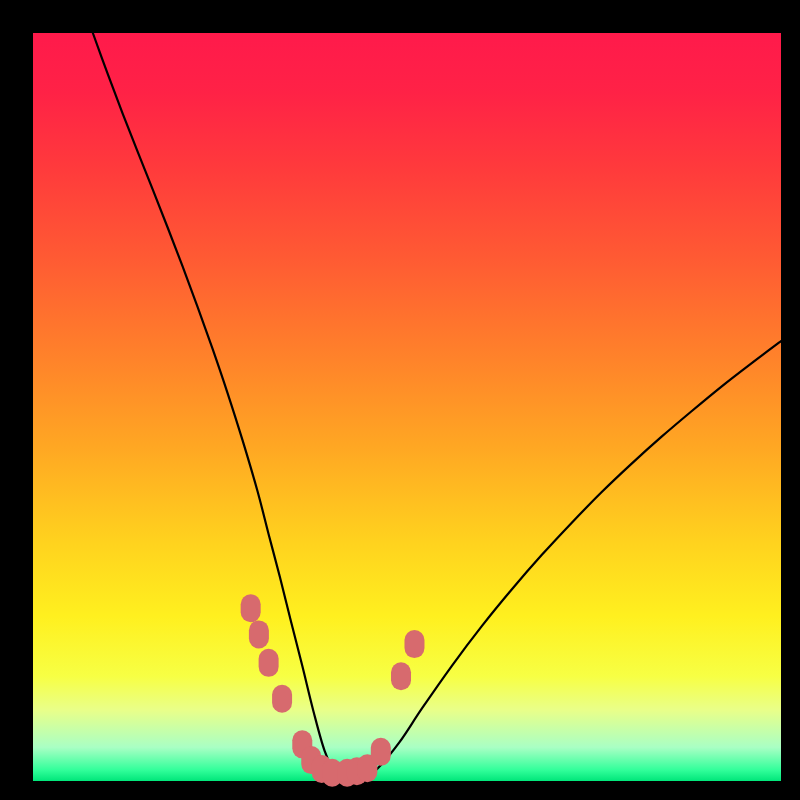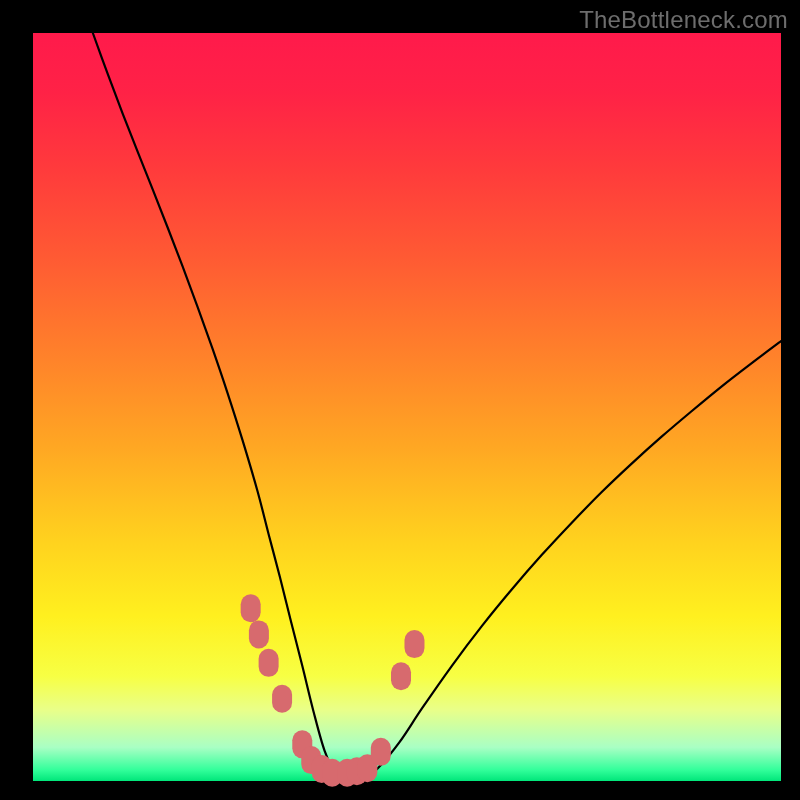--- a/index.html
+++ b/index.html
@@ -29,21 +29,20 @@
   svg {
     position: absolute;
     top: 0;
     left: 0;
   }
 </style>
 </head>
 <body>
 
 <div class="stage">
-  <div class="watermark">TheBottleneck.com</div>
   <svg id="chart-svg" width="800" height="800" viewBox="0 0 800 800">
       <rect x="0" y="0" width="800" height="800" fill="#000000"></rect>
       <defs>
         <linearGradient id="bgGrad" x1="0" y1="0" x2="0" y2="1">
           <stop offset="0%" stop-color="#ff1a4b"></stop>
           <stop offset="8%" stop-color="#ff2246"></stop>
           <stop offset="18%" stop-color="#ff3a3c"></stop>
           <stop offset="30%" stop-color="#ff5a33"></stop>
           <stop offset="42%" stop-color="#ff7e2b"></stop>
           <stop offset="55.00000000000001%" stop-color="#ffa623"></stop>

